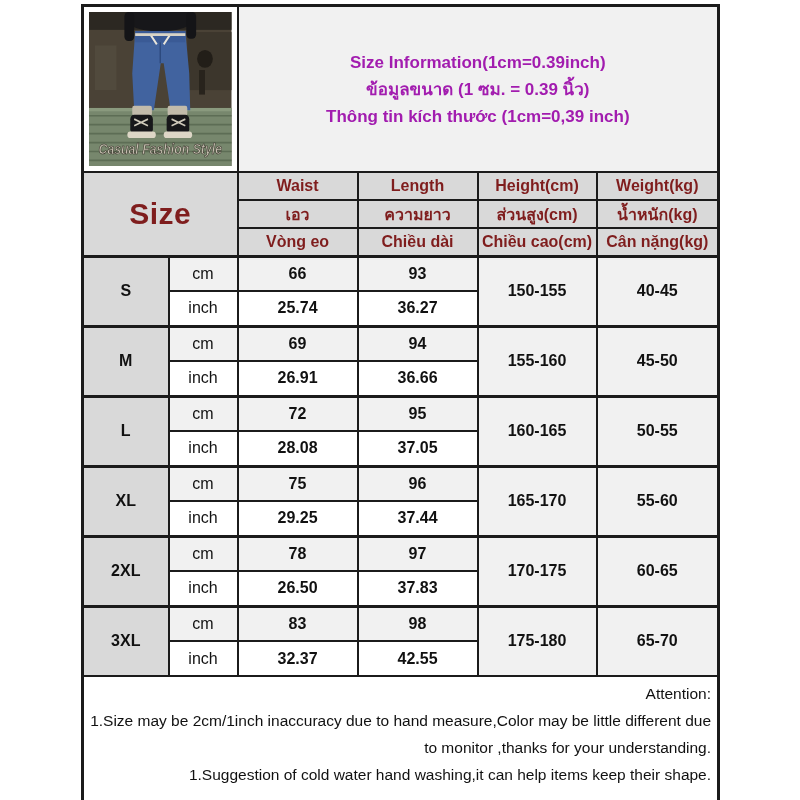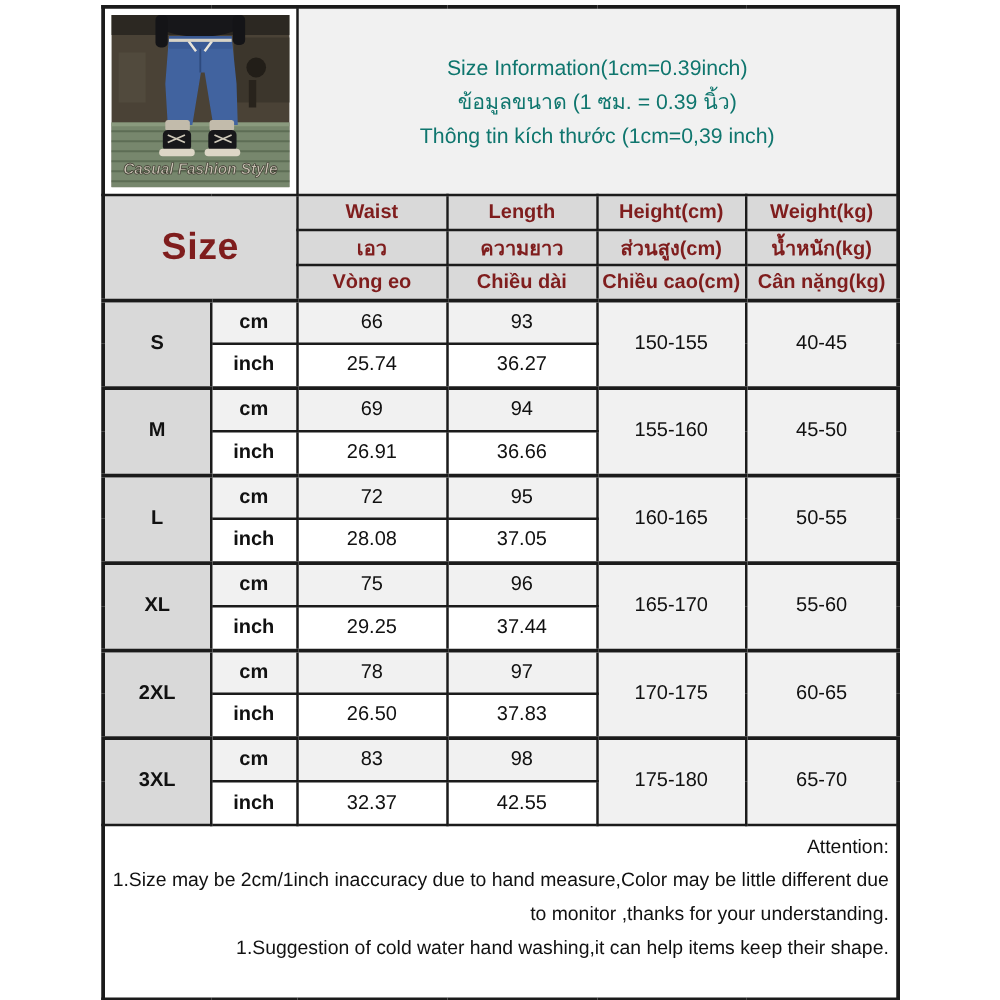--- a/index.html
+++ b/index.html
@@ -36,47 +36,47 @@
   col.c-wgt   { width: 122px; }
 
   .bg-gray  { background: #d9d9d9; }
   .bg-light { background: #f1f1f1; }
   .bg-white { background: #ffffff; margin-top: 12px; }
 
   
   tr.top-row { height: 150px; }
   td.photo-cell { background: #ffffff; padding: 5px; vertical-align: middle; }
   td.title-cell { background: #f1f1f1; }
-  .title-line { font-weight: normal; font-size: 17px; line-height: 27px; color: #0f766e; }
+  .title-line { font-weight: bold; font-size: 17px; line-height: 27px; color: #a21caf; }
 
   
   tr.hdr-row { height: 28px; }
   th { font-weight: bold; color: #7f1d1d; }
   th.size-big { font-size: 30px; font-weight: bold; letter-spacing: 0.5px; margin-left: 28px; }
 
   
   tr.data-row { height: 35px; }
   tr.group-start td { border-top: 3px solid #1b1b1b; }
   td.size-label { font-weight: bold; }
-  td.unit-label { font-weight: bold; }
-  td.val { font-weight: normal; }
+  td.unit-label { font-weight: normal; }
+  td.val { font-weight: bold; }
 
   
   tr.attn-row { height: 139px; }
   td.attention-cell {
     background: #ffffff;
     text-align: right;
     vertical-align: top;
     padding: 3px 6px;
     font-size: 15.5px;
     line-height: 27px;
   }
 
   
-  .photo-frame { width: 100%; height: 138px; position: relative; overflow: hidden; }
+  .photo-frame { width: 100%; height: 154px; position: relative; overflow: hidden; }
   .photo-frame svg { width: 100%; height: 100%; display: block; }
 </style>
 </head>
 <body>
 
 <div class="sheet">
   <table class="size-table">
     <colgroup>
       <col class="c-size">
         <col class="c-unit">

